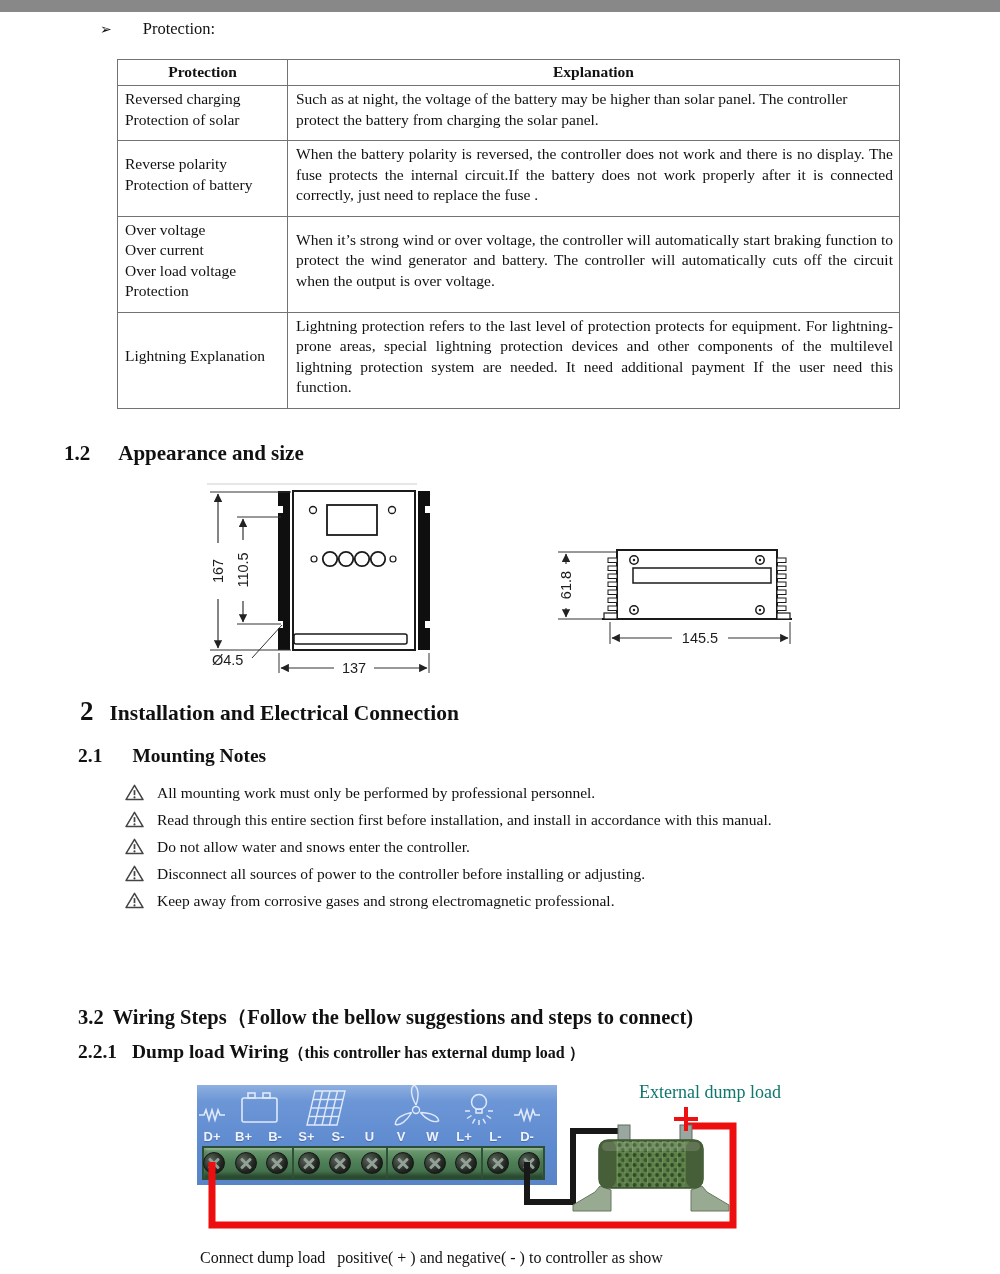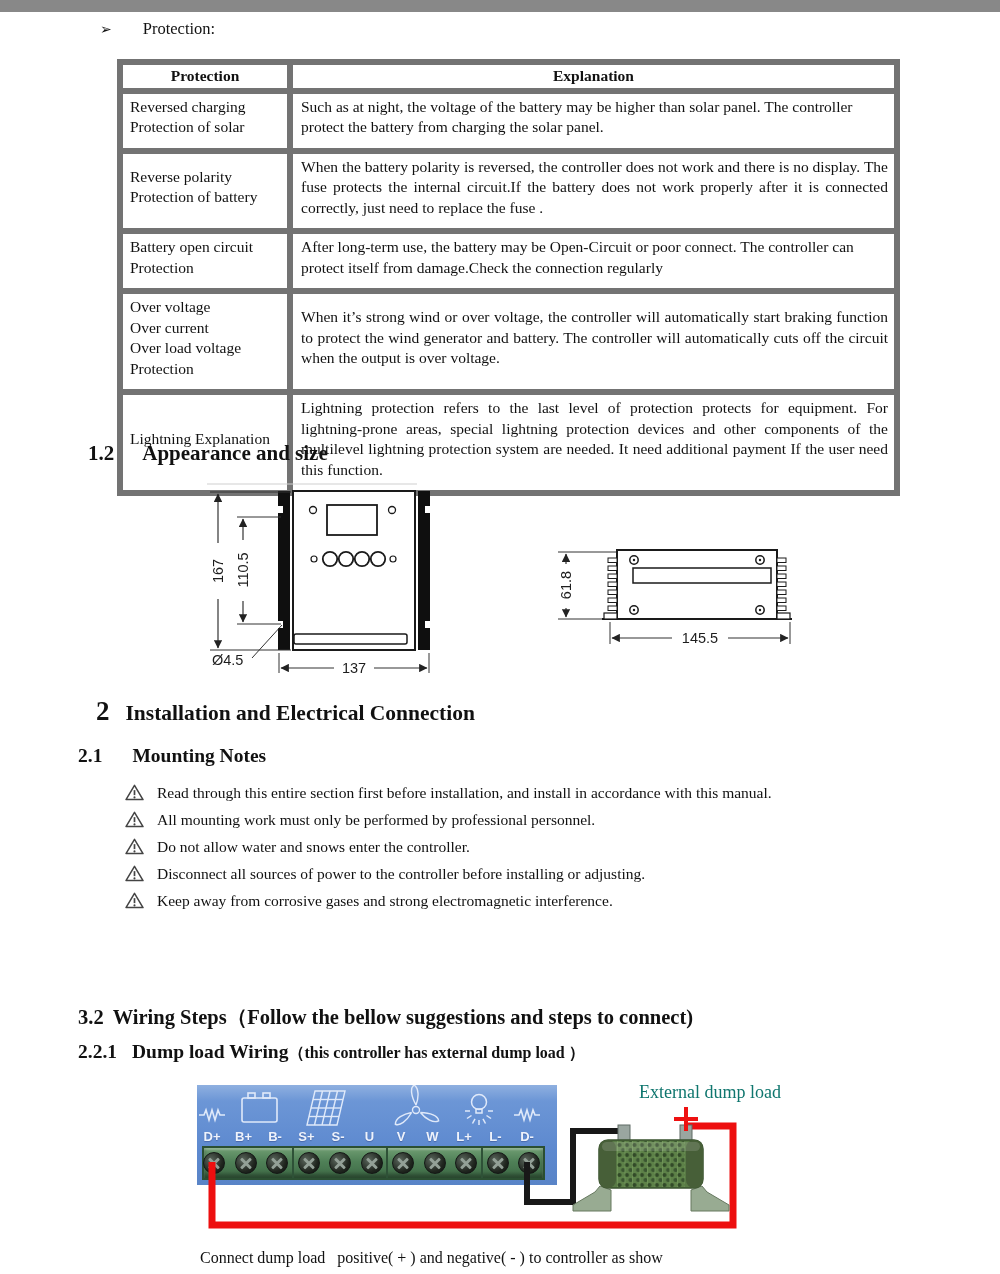--- a/index.html
+++ b/index.html
@@ -13,32 +13,32 @@
   .prot-line { position:absolute; left:100px; top:7px; font-size:16.5px; }
   .prot-line .arrow { font-size:14px; }
   .prot-line .lbl { margin-left:31px; }
   
   table.ptable {
     position:absolute; left:117px; top:47px; width:783px;
     border-collapse:collapse; table-layout:fixed;
     font-size:15.5px; line-height:20.5px;
   }
   .ptable col.c1 { width:170px; }
-  .ptable th, .ptable td { border:6px solid #737373; vertical-align:middle; }
+  .ptable th, .ptable td { border:1px solid #737373; vertical-align:middle; }
   .ptable th { height:26px; text-align:center; font-weight:bold; padding:1px 4px; }
   .ptable td { padding:3px 6px 10px 8px; }
   .ptable td.prot { white-space:pre-line; padding-left:7px; }
   .ptable td.expl.just { text-align:justify; }
   .r1 td { height:47px; } .r2 td { height:69px; } .r3 td { height:50px; }
   .r4 td { height:85px; } .r5 td { height:80px; }
   
   .hblock { position:absolute; white-space:nowrap; }
-  .h12 { left:88px; top:429px; font-weight:bold; font-size:21px;text-align:center; }
+  .h12 { left:64px; top:429px; font-weight:bold; font-size:21px;text-align:center; }
   .h12 .t { margin-left:28px; }
-  .h2  { left:96px; top:684px; font-weight:bold; }
+  .h2  { left:80px; top:684px; font-weight:bold; }
   .h2 .n { font-size:27px; } .h2 .t { font-size:21.5px; margin-left:16px; }
   .h21 { left:78px; top:733px; font-weight:bold; font-size:19.5px; }
   .h21 .t { margin-left:30px; }
   .h22 { left:78px; top:991px; font-weight:bold; font-size:20.5px; }
   .h22 .t { margin-left:9px; }
   .h221 { left:78px; top:1029px; font-weight:bold; font-size:19.5px; }
   .h221 .t { margin-left:15px; }
   .h221 .p { font-size:16px; }
   
   .notes { position:absolute; left:125px; top:767px; width:790px; }
@@ -106,25 +106,20 @@
     </tr>
     <tr class="r1">
       <td class="prot">Reversed charging
 Protection of solar</td>
       <td class="expl">Such as at night, the voltage of the battery may be higher than solar panel. The controller protect the battery from charging the solar panel.</td>
     </tr>
     <tr class="r2">
       <td class="prot">Reverse polarity
 Protection of battery</td>
       <td class="expl just">When the battery polarity is reversed, the controller does not work and there is no display. The fuse protects the internal circuit.If the battery does not work properly after it is connected correctly, just need to replace the fuse .</td>
-    </tr>
-    <tr class="r3">
-      <td class="prot">Battery open circuit
-Protection</td>
-      <td class="expl">After long-term use, the battery may be Open-Circuit or poor connect. The controller can protect itself from damage.Check the connection regularly</td>
     </tr>
     <tr class="r4">
       <td class="prot">Over voltage
 Over current
 Over load voltage
 Protection</td>
       <td class="expl just">When it’s strong wind or over voltage, the controller will automatically start braking function to protect the wind generator and battery. The controller will automatically cuts off the circuit when the output is over voltage.</td>
     </tr>
     <tr class="r5">
       <td class="prot">Lightning Explanation</td>
@@ -245,53 +240,53 @@
     <span class="n">2.1</span><span class="t">Mounting Notes</span>
   </div>
 
   <div class="notes">
     <div class="note">
       <svg class="wicon" width="19" height="17" viewBox="0 0 20 18">
           <path d="M10 1.5 L19 16.5 L1 16.5 Z" fill="none" stroke="#444" stroke-width="1.6" stroke-linejoin="round"></path>
           <line x1="10" y1="6.5" x2="10" y2="11.8" stroke="#444" stroke-width="1.8"></line>
           <circle cx="10" cy="14.2" r="1.1" fill="#444"></circle>
         </svg>
+      <div class="ntext">All mounting work must only be performed by professional personnel.</div>
+    </div>
+    <div class="note">
+      <svg class="wicon" width="19" height="17" viewBox="0 0 20 18">
+          <path d="M10 1.5 L19 16.5 L1 16.5 Z" fill="none" stroke="#444" stroke-width="1.6" stroke-linejoin="round"></path>
+          <line x1="10" y1="6.5" x2="10" y2="11.8" stroke="#444" stroke-width="1.8"></line>
+          <circle cx="10" cy="14.2" r="1.1" fill="#444"></circle>
+        </svg>
       <div class="ntext">Read through this entire section first before installation, and install in accordance with this manual.</div>
     </div>
     <div class="note">
       <svg class="wicon" width="19" height="17" viewBox="0 0 20 18">
           <path d="M10 1.5 L19 16.5 L1 16.5 Z" fill="none" stroke="#444" stroke-width="1.6" stroke-linejoin="round"></path>
           <line x1="10" y1="6.5" x2="10" y2="11.8" stroke="#444" stroke-width="1.8"></line>
           <circle cx="10" cy="14.2" r="1.1" fill="#444"></circle>
         </svg>
-      <div class="ntext">All mounting work must only be performed by professional personnel.</div>
-    </div>
-    <div class="note">
-      <svg class="wicon" width="19" height="17" viewBox="0 0 20 18">
-          <path d="M10 1.5 L19 16.5 L1 16.5 Z" fill="none" stroke="#444" stroke-width="1.6" stroke-linejoin="round"></path>
-          <line x1="10" y1="6.5" x2="10" y2="11.8" stroke="#444" stroke-width="1.8"></line>
-          <circle cx="10" cy="14.2" r="1.1" fill="#444"></circle>
-        </svg>
       <div class="ntext">Do not allow water and snows enter the controller.</div>
     </div>
     <div class="note">
       <svg class="wicon" width="19" height="17" viewBox="0 0 20 18">
           <path d="M10 1.5 L19 16.5 L1 16.5 Z" fill="none" stroke="#444" stroke-width="1.6" stroke-linejoin="round"></path>
           <line x1="10" y1="6.5" x2="10" y2="11.8" stroke="#444" stroke-width="1.8"></line>
           <circle cx="10" cy="14.2" r="1.1" fill="#444"></circle>
         </svg>
       <div class="ntext">Disconnect all sources of power to the controller before installing or adjusting.</div>
     </div>
     <div class="note">
       <svg class="wicon" width="19" height="17" viewBox="0 0 20 18">
           <path d="M10 1.5 L19 16.5 L1 16.5 Z" fill="none" stroke="#444" stroke-width="1.6" stroke-linejoin="round"></path>
           <line x1="10" y1="6.5" x2="10" y2="11.8" stroke="#444" stroke-width="1.8"></line>
           <circle cx="10" cy="14.2" r="1.1" fill="#444"></circle>
         </svg>
-      <div class="ntext">Keep away from corrosive gases and strong electromagnetic interference.</div>
+      <div class="ntext">Keep away from corrosive gases and strong electromagnetic professional.</div>
     </div>
   </div>
 
   <div class="hblock h22">
     <span class="n">3.2</span><span class="t">Wiring Steps</span><span class="p">（Follow the bellow suggestions and steps to connect)</span>
   </div>
 
   <div class="hblock h221">
     <span class="n">2.2.1</span><span class="t">Dump load Wiring</span><span class="p">（this controller has external dump load ）</span>
   </div>

